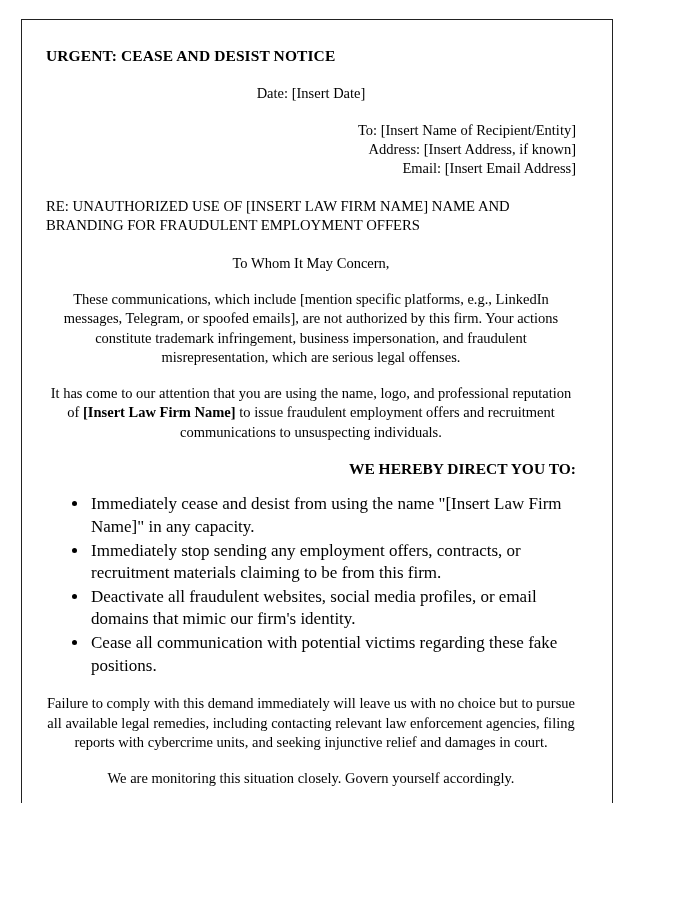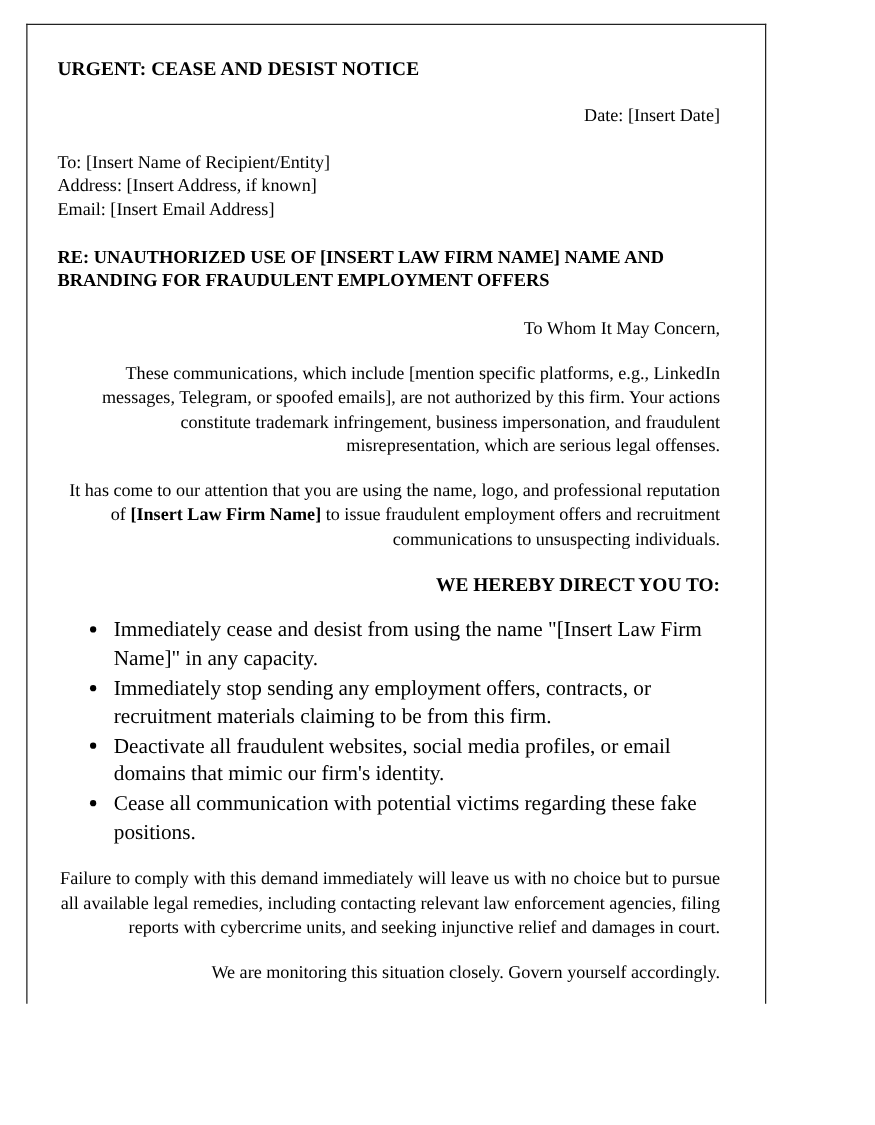--- a/index.html
+++ b/index.html
@@ -40,35 +40,36 @@
     font-weight: bold;
     letter-spacing: 0.1px;
     margin: 0 0 19px 0;
     line-height: 1.25;
   }
 
   p.para {
     font-size: 14.5px;
     line-height: 1.33;
     margin: 0 0 17px 0;
-    text-align: right;
+    text-align: center;
   }
 
   .meta-block {
     font-size: 14.5px;
     line-height: 1.33;
     margin: 0 0 18px 0;
   }
   .meta-block .meta-line {
     display: block;
+    text-align: right;
   }
 
   .re-heading {
     font-size: 14.7px;
-    font-weight: bold;
+    font-weight: normal;
     line-height: 1.3;
     margin: 16px 0 19px 0;
     max-width: 545px;
   }
 
   .section-heading {
     font-size: 15.5px;
     font-weight: bold;
     line-height: 1.25;
     margin: 0 0 15px 0;

